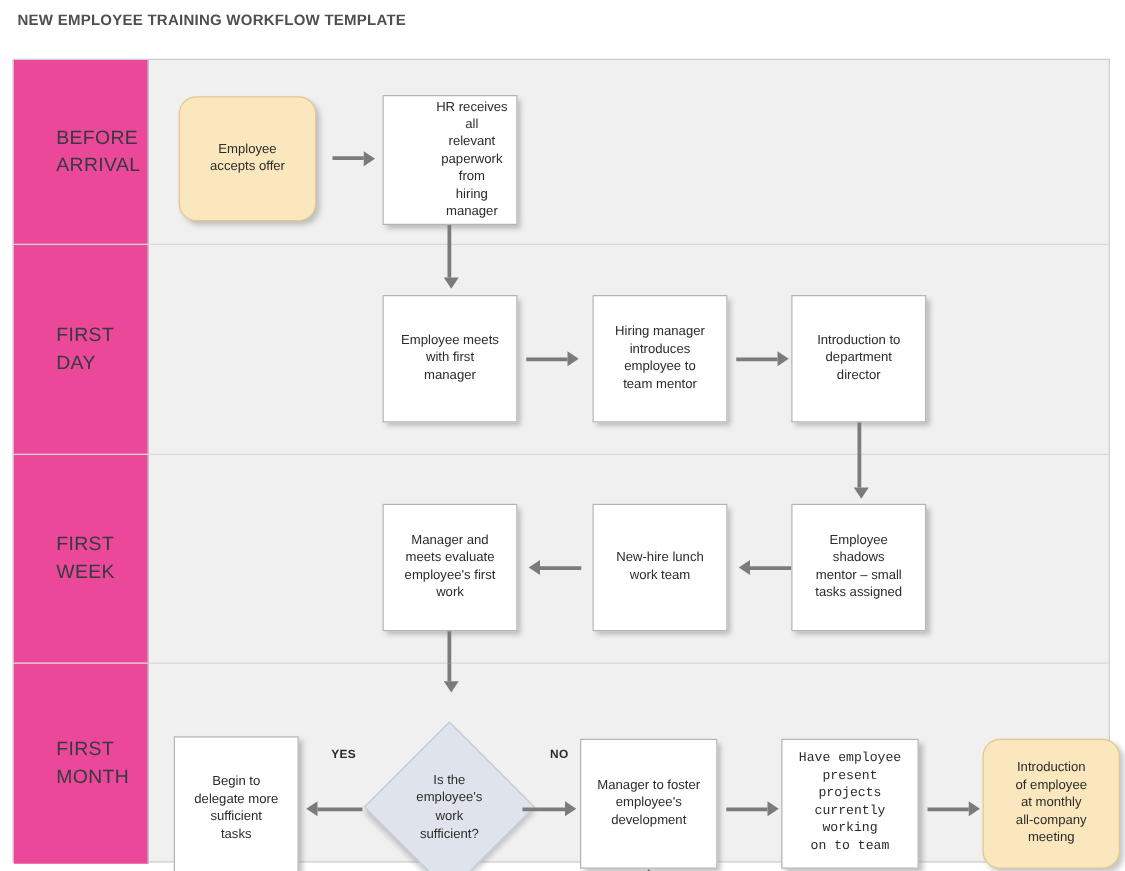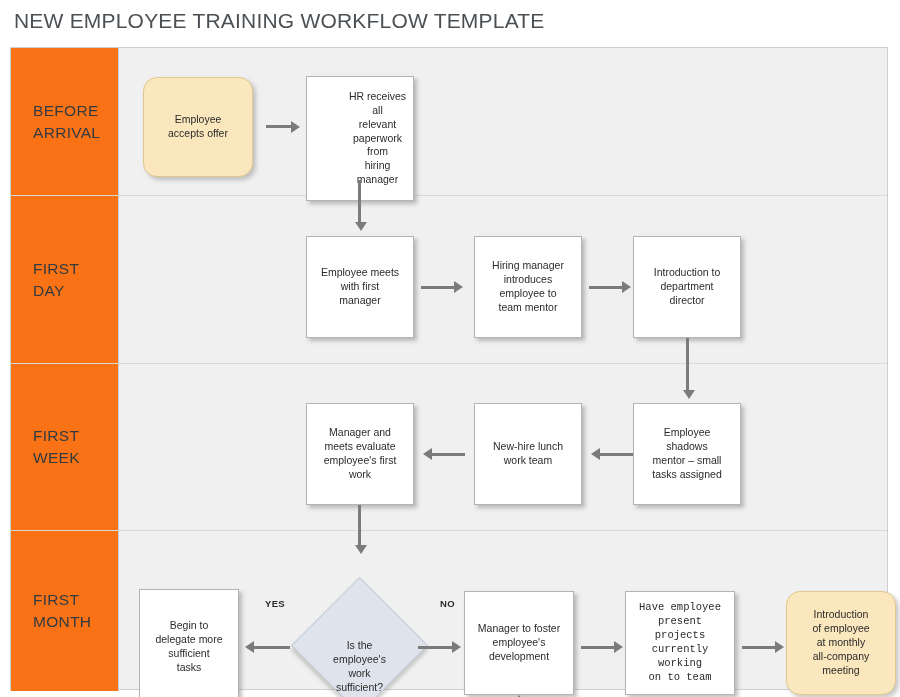--- a/index.html
+++ b/index.html
@@ -5,44 +5,44 @@
   html,body{margin:0;padding:0;}
   body{
     width:900px;height:697px;
     background:#ffffff;
     font-family:"Liberation Sans", sans-serif;
     overflow:hidden;
     position:relative;
   }
   #page-title{
     position:absolute;left:14px;top:9px;
-    font-size:21px;font-weight:normal;letter-spacing:.2px;
+    font-size:12px;font-weight:bold;letter-spacing:.2px;
     color:#4b5054;
     white-space:nowrap;
   }
   #canvas{
     position:absolute;left:10px;top:47px;
     width:878px;height:643px;
     background:#f0f0f0;
     border:1px solid #cfcfcf;
     box-sizing:border-box;
   }
   .swimrow{
     position:absolute;left:0;width:100%;
     box-sizing:border-box;
     border-bottom:1px solid #d8d8d8;
   }
   .swimrow.last{border-bottom:none;}
   .rowhead{
     position:absolute;left:0;top:0;bottom:0;width:108px;
-    background:#f97316;
+    background:#ec4899;
     border-right:1px solid #c6cdd6;
     box-sizing:border-box;
     display:flex;align-items:center;
-    padding-left:22px;
+    padding-left:34px;
   }
   .rowhead-label{
     font-size:15.5px;color:#333a40;
     line-height:1.42;letter-spacing:.3px;
     white-space:pre-line;
   }
   .lane{
     position:absolute;left:108px;right:0;top:0;bottom:0;
   }
 
@@ -132,21 +132,21 @@
       <div class="rowhead-label">BEFORE
 ARRIVAL</div>
     </div>
     <div class="lane">
       <div class="node terminator" style="left:24px;top:29px;width:110px;height:100px;">
         <span>Employee
 accepts offer</span>
       </div>
       <div class="conn h" style="left:147px;top:77px;width:25px;"></div>
       <div class="arrowhead right" style="left:172px;top:72.5px;"></div>
-      <div class="node process" style="left:187px;top:28px;width:108px;height:125px;padding-left:41px;">
+      <div class="node process" style="left:187px;top:28px;width:108px;height:104px;padding-left:41px;">
         <span>HR receives all
 relevant
 paperwork from
 hiring manager</span>
       </div>
 
       <div class="conn v" style="left:239px;top:132px;width:3px;height:16px;"></div>
     </div>
   </div>
 
@@ -239,21 +239,21 @@
         <span>Begin to
 delegate more
 sufficient
 tasks</span>
       </div>
 
       <div class="edge-label" style="left:146px;top:67px;">YES</div>
       <div class="arrowhead left" style="left:126px;top:110px;"></div>
       <div class="conn h" style="left:135px;top:114.5px;width:36px;"></div>
 
-      <div class="node decision" style="left:192px;top:66px;width:97px;height:97px;align-items:flex-end;">
+      <div class="node decision" style="left:192px;top:66px;width:97px;height:97px;">
         <div class="diamond-shape"></div>
         <div class="diamond-text">Is the
 employee's
 work
 sufficient?</div>
       </div>
 
       <div class="edge-label" style="left:321px;top:67px;">NO</div>
       <div class="conn h" style="left:299px;top:114.5px;width:34px;"></div>
       <div class="arrowhead right" style="left:333px;top:110px;"></div>

